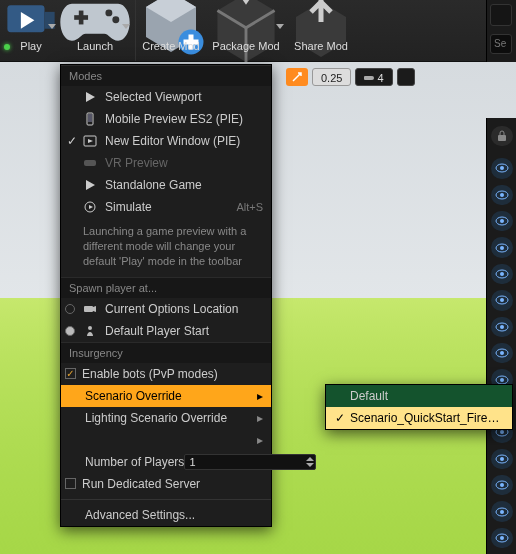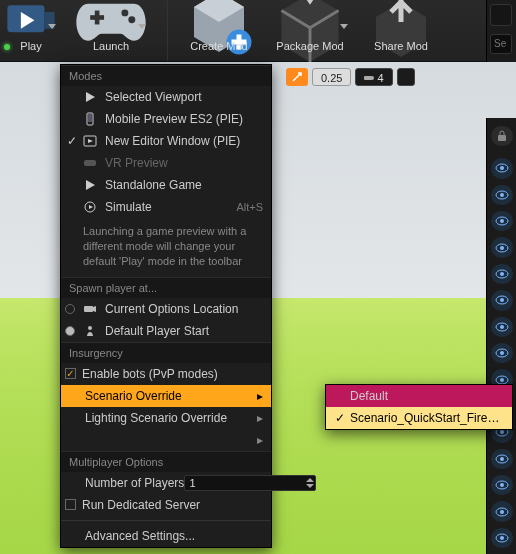--- a/index.html
+++ b/index.html
@@ -4,21 +4,20 @@
 <style>
   * { box-sizing: border-box; margin: 0; padding: 0; font-family: "Segoe UI", Tahoma, sans-serif; }
   body { width: 516px; height: 554px; background: #1e1e1e; overflow: hidden; position: relative; }
 
   
   .toolbar {
     display: flex;
     height: 62px;
     background: linear-gradient(#2a2a2a, #222);
     border-bottom: 1px solid #111;
-    gap: 16px;
   }
   .tbtn {
     position: relative;
     width: 70px;
     text-align: center;
     color: #ddd;
     font-size: 11px;
     padding-top: 4px;
     cursor: pointer;
   }
@@ -157,21 +156,21 @@
     width:0;height:0;border-left:4px solid transparent;border-right:4px solid transparent; margin:1px auto;
   }
   .spin .arrows .up{ border-bottom:4px solid #aaa;}
   .spin .arrows .dn{ border-top:4px solid #aaa;}
 
   
   .submenu {
     position:absolute;
     left: 325px; top: 384px;
     width: 188px;
-    background:#be185d; border:1px solid #000;
+    background:#14532d; border:1px solid #000;
     box-shadow: 0 4px 14px rgba(0,0,0,.6);
     font-size:12px; color:#ccc;
   }
   .submenu .mrow { padding: 0 10px 0 6px; }
   .submenu .mrow.sel { background:#ffe38a; color:#000; }
 
   
   .toprightblock {
     position:absolute; right:0; top:0; width:30px; height:62px;
     background:#1b1b1b; border-left:1px solid #000;
@@ -464,21 +463,20 @@
     <span class="mchevron">▸</span>
   </div>
   <div class="mrow indent">
     <span class="text">Lighting Scenario Override</span>
     <span class="mchevron">▸</span>
   </div>
   <div class="mrow indent">
     <span class="mchevron">▸</span>
   </div>
 
-  <div class="section-hdr">Multiplayer Options</div>
   <div class="mrow indent">
     <span class="text" style="flex:0 0 auto;">Number of Players</span>
     <span class="spin">
       <input value="1" style="">
       <span class="arrows">
           <span class="up"></span>
           <span class="dn"></span>
         </span>
     </span>
   </div>

